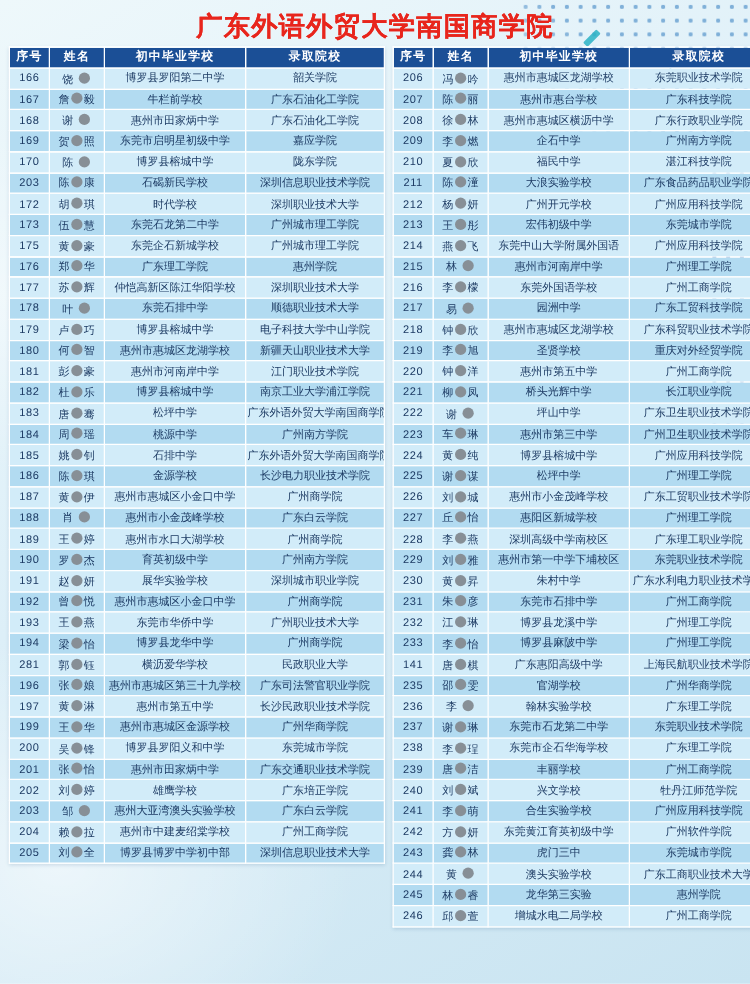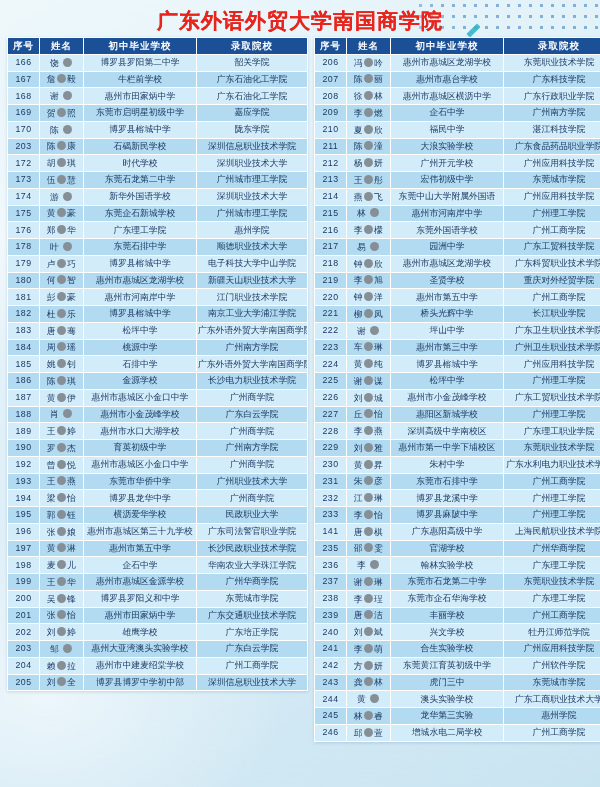--- a/index.html
+++ b/index.html
@@ -131,38 +131,38 @@
           <td class="c2">时代学校</td>
           <td class="c3">深圳职业技术大学</td>
         </tr>
         <tr>
           <td class="c0">173</td>
           <td class="c1">伍<span class="dot"></span>慧</td>
           <td class="c2">东莞石龙第二中学</td>
           <td class="c3">广州城市理工学院</td>
         </tr>
         <tr>
-          <td class="c0">174</td>
-          <td class="c1">游 <span class="dot"></span></td>
-          <td class="c2">新华外国语学校</td>
-          <td class="c3">深圳职业技术大学</td>
-        </tr>
-        <tr>
           <td class="c0">175</td>
           <td class="c1">黄<span class="dot"></span>豪</td>
           <td class="c2">东莞企石新城学校</td>
           <td class="c3">广州城市理工学院</td>
         </tr>
         <tr>
           <td class="c0">176</td>
           <td class="c1">郑<span class="dot"></span>华</td>
           <td class="c2">广东理工学院</td>
           <td class="c3">惠州学院</td>
         </tr>
         <tr>
+          <td class="c0">177</td>
+          <td class="c1">苏<span class="dot"></span>辉</td>
+          <td class="c2">仲恺高新区陈江华阳学校</td>
+          <td class="c3">深圳职业技术大学</td>
+        </tr>
+        <tr>
           <td class="c0">178</td>
           <td class="c1">叶 <span class="dot"></span></td>
           <td class="c2">东莞石排中学</td>
           <td class="c3">顺德职业技术大学</td>
         </tr>
         <tr>
           <td class="c0">179</td>
           <td class="c1">卢<span class="dot"></span>巧</td>
           <td class="c2">博罗县榕城中学</td>
           <td class="c3">电子科技大学中山学院</td>
@@ -227,60 +227,60 @@
           <td class="c2">惠州市水口大湖学校</td>
           <td class="c3">广州商学院</td>
         </tr>
         <tr>
           <td class="c0">190</td>
           <td class="c1">罗<span class="dot"></span>杰</td>
           <td class="c2">育英初级中学</td>
           <td class="c3">广州南方学院</td>
         </tr>
         <tr>
+          <td class="c0">191</td>
+          <td class="c1">赵<span class="dot"></span>妍</td>
+          <td class="c2">展华实验学校</td>
+          <td class="c3">深圳城市职业学院</td>
+        </tr>
+        <tr>
           <td class="c0">192</td>
           <td class="c1">曾<span class="dot"></span>悦</td>
           <td class="c2">惠州市惠城区小金口中学</td>
           <td class="c3">广州商学院</td>
         </tr>
         <tr>
           <td class="c0">193</td>
           <td class="c1">王<span class="dot"></span>燕</td>
           <td class="c2">东莞市华侨中学</td>
           <td class="c3">广州职业技术大学</td>
         </tr>
         <tr>
           <td class="c0">194</td>
           <td class="c1">梁<span class="dot"></span>怡</td>
           <td class="c2">博罗县龙华中学</td>
           <td class="c3">广州商学院</td>
         </tr>
         <tr>
-          <td class="c0">195</td>
+          <td class="c0">281</td>
           <td class="c1">郭<span class="dot"></span>钰</td>
           <td class="c2">横沥爱华学校</td>
           <td class="c3">民政职业大学</td>
         </tr>
         <tr>
           <td class="c0">196</td>
           <td class="c1">张<span class="dot"></span>娘</td>
           <td class="c2">惠州市惠城区第三十九学校</td>
           <td class="c3">广东司法警官职业学院</td>
         </tr>
         <tr>
           <td class="c0">197</td>
           <td class="c1">黄<span class="dot"></span>淋</td>
           <td class="c2">惠州市第五中学</td>
           <td class="c3">长沙民政职业技术学院</td>
-        </tr>
-        <tr>
-          <td class="c0">198</td>
-          <td class="c1">麦<span class="dot"></span>儿</td>
-          <td class="c2">企石中学</td>
-          <td class="c3">华南农业大学珠江学院</td>
         </tr>
         <tr>
           <td class="c0">199</td>
           <td class="c1">王<span class="dot"></span>华</td>
           <td class="c2">惠州市惠城区金源学校</td>
           <td class="c3">广州华商学院</td>
         </tr>
         <tr>
           <td class="c0">200</td>
           <td class="c1">吴<span class="dot"></span>锋</td>

